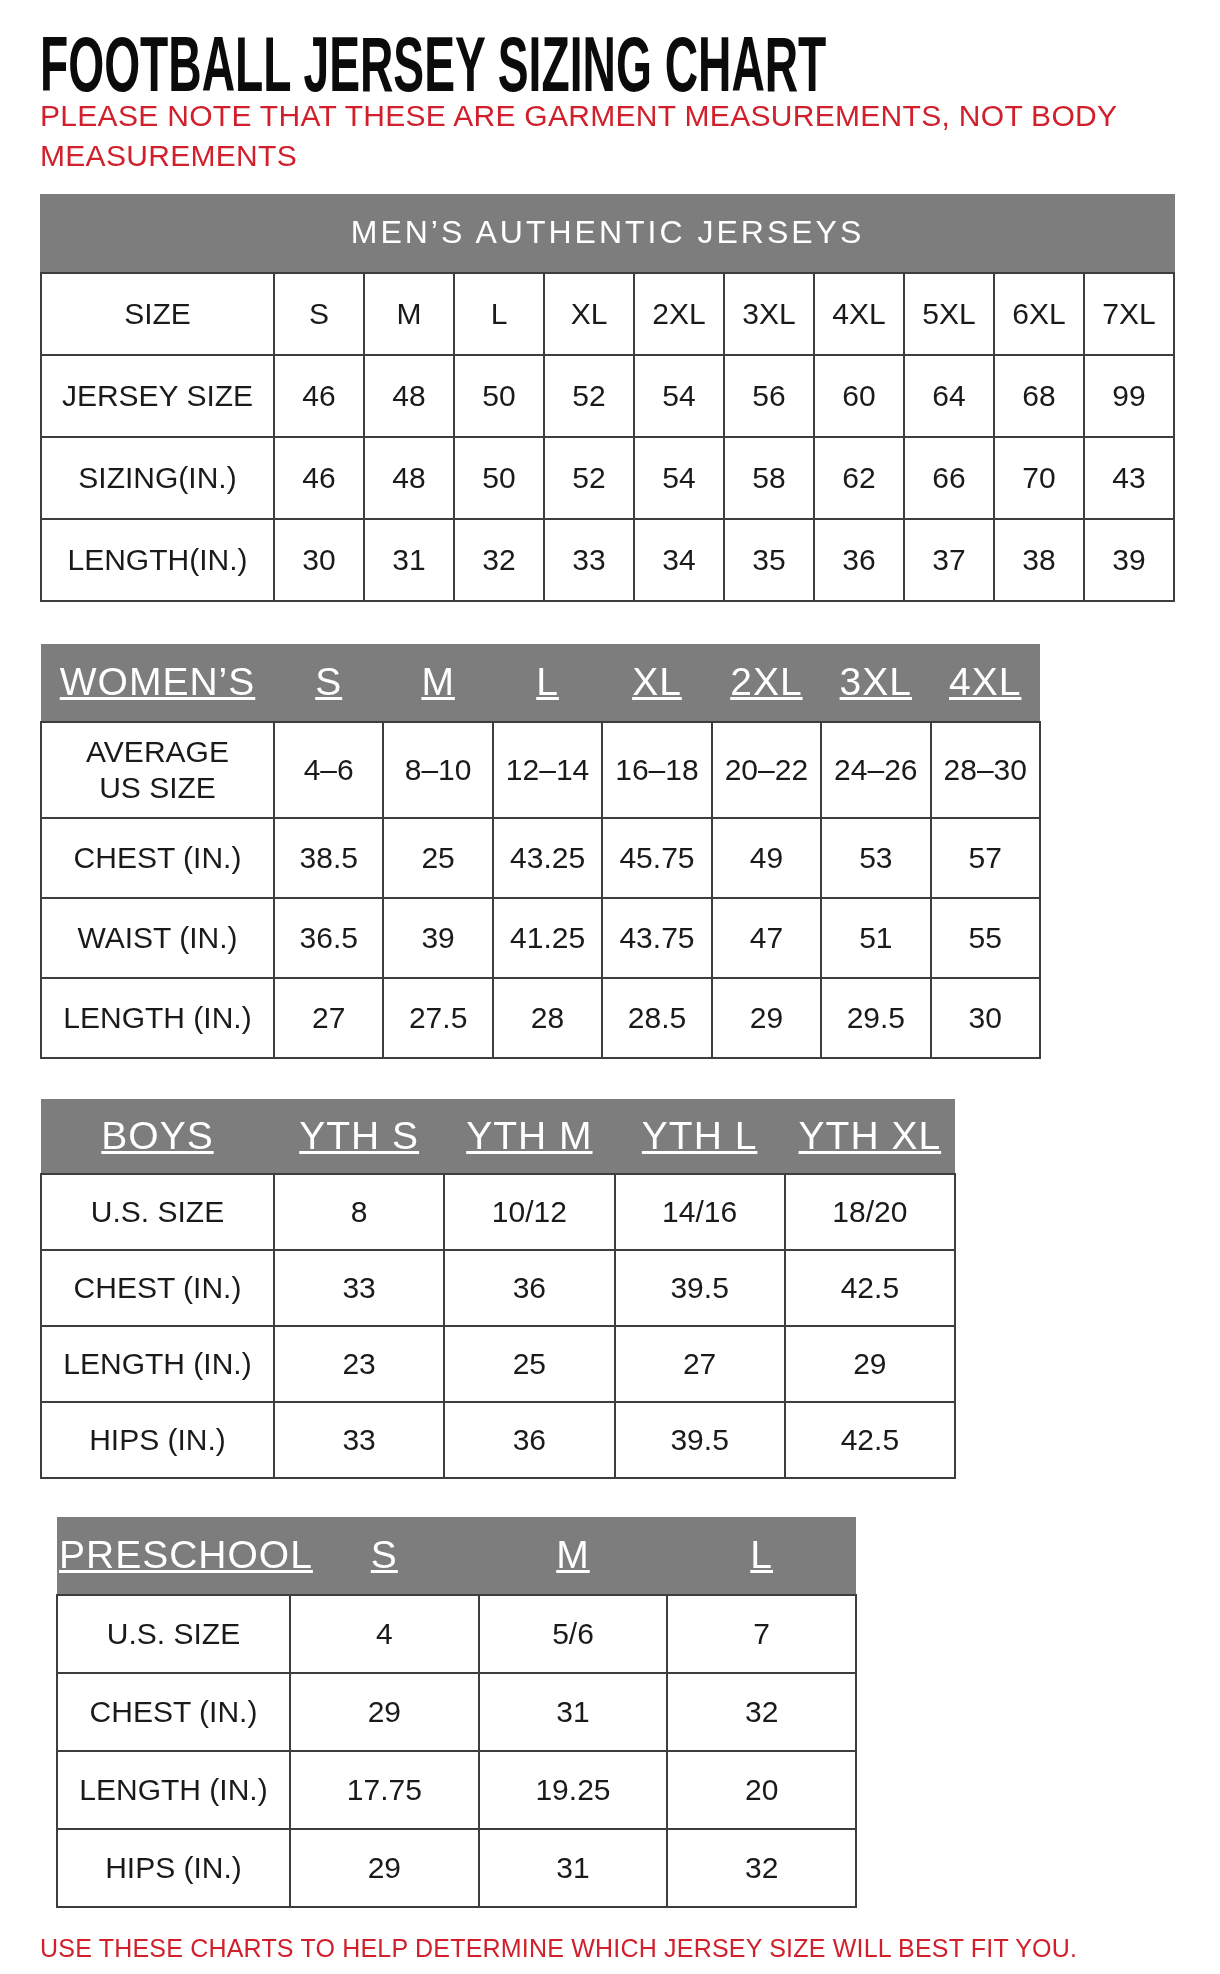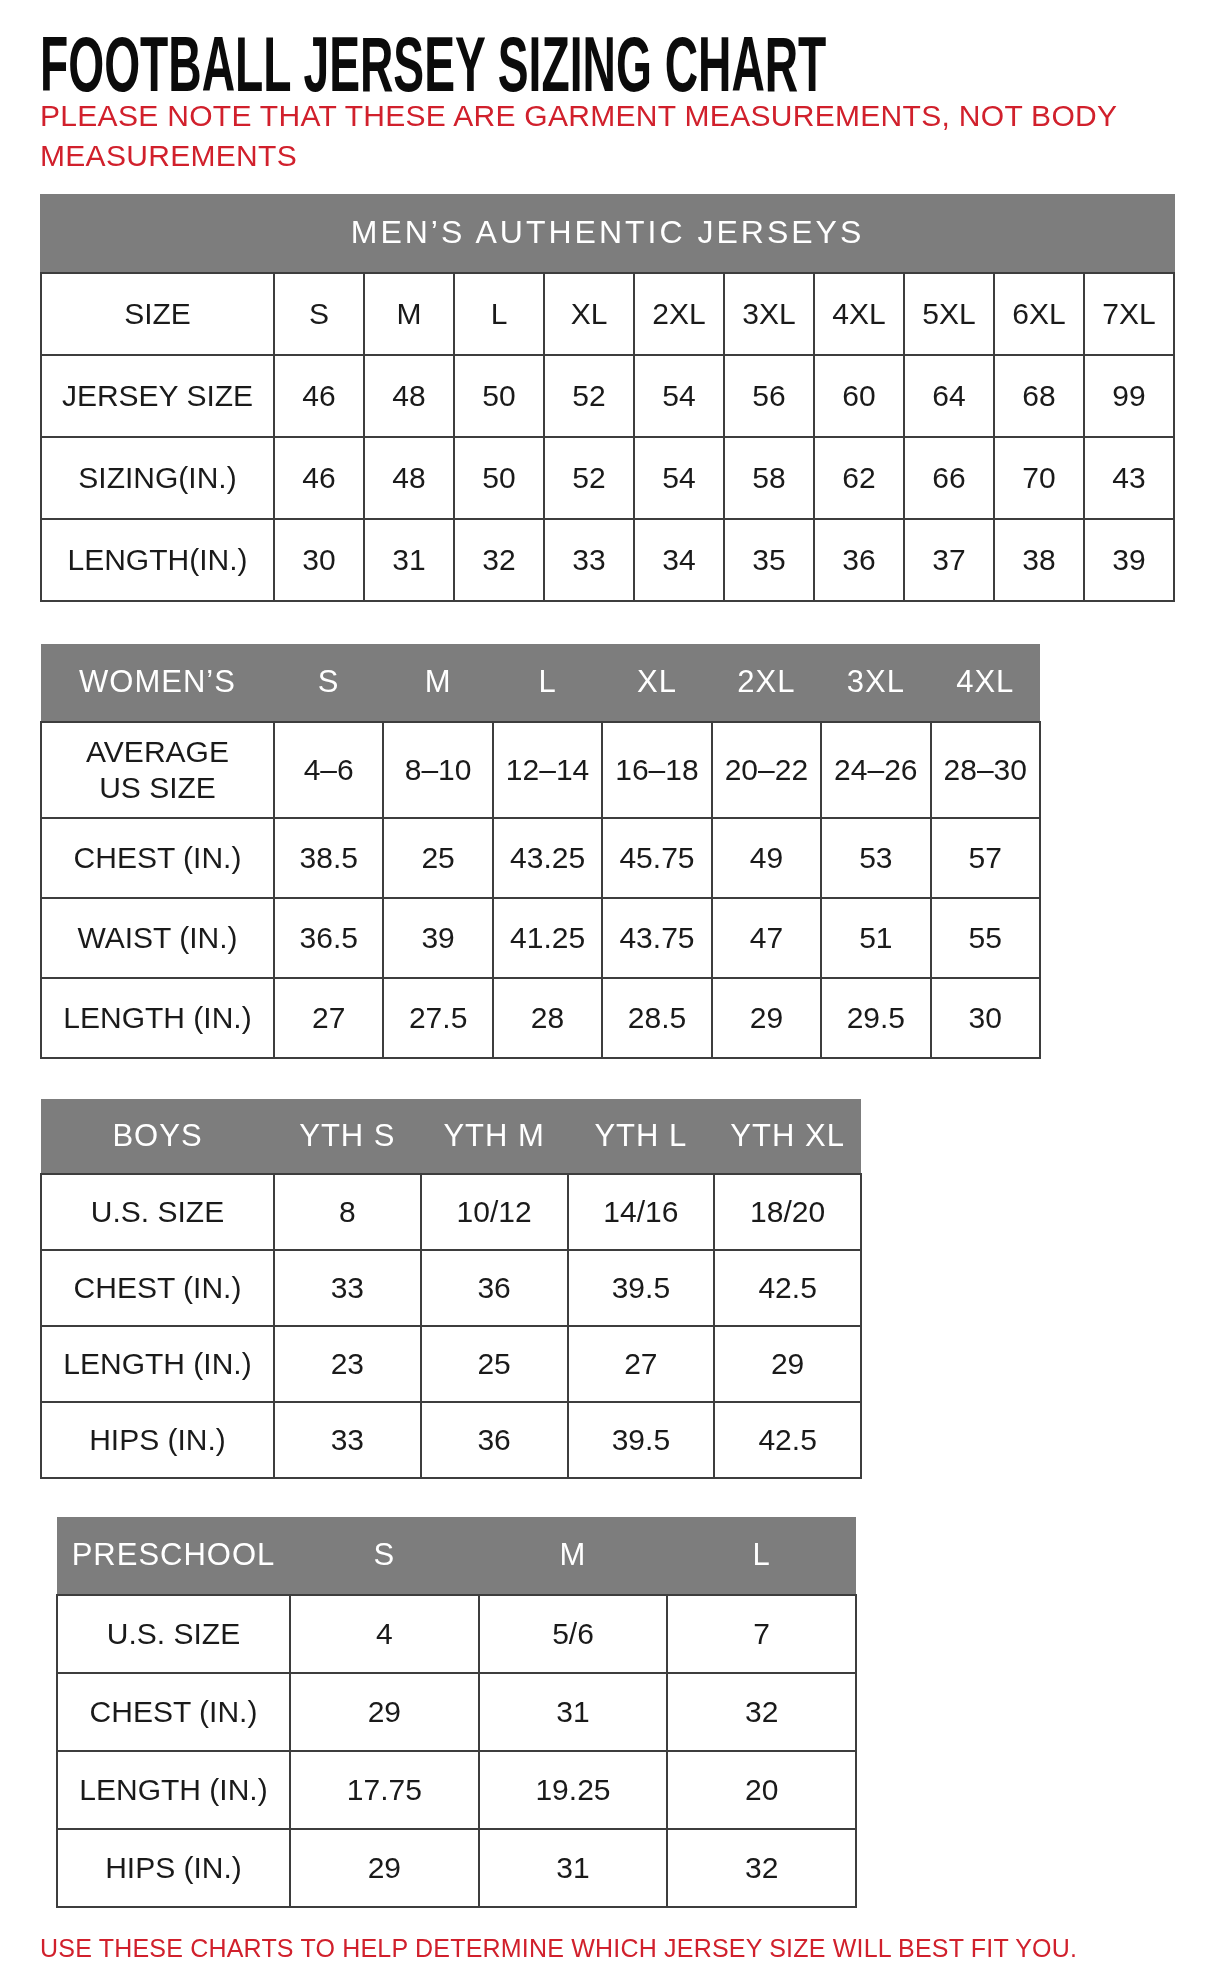--- a/index.html
+++ b/index.html
@@ -38,21 +38,21 @@
     font-size:32px;letter-spacing:3px;
   }
   table.grid{border-collapse:collapse;table-layout:fixed;width:100%;}
   .grid th,.grid td{
     border:2px solid var(--border);
     font-weight:normal;font-size:30px;text-align:center;
     color:var(--text);padding:6px 2px;vertical-align:middle;
   }
   .grid thead th{
     background:var(--header-bg);color:var(--header-text);
-    border:none;font-size:31px;letter-spacing:1px;
+    border:none;font-size:39px;letter-spacing:1px;text-decoration:underline;
   }
   .grid .row-label{white-space:pre-line;line-height:1.2;}
   
   .tb-mens tbody th,.tb-mens tbody td{height:82px;}
   .tb-womens thead th{height:78px;}
   .tb-womens tbody th,.tb-womens tbody td{height:80px;}
   .tb-womens tbody tr:first-child th,.tb-womens tbody tr:first-child td{height:96px;}
   .tb-boys thead th{height:75px;}
   .tb-boys tbody th,.tb-boys tbody td{height:76px;}
   .tb-preschool thead th{height:78px;}
@@ -203,21 +203,21 @@
               <td class="cell">27.5</td>
               <td class="cell">28</td>
               <td class="cell">28.5</td>
               <td class="cell">29</td>
               <td class="cell">29.5</td>
               <td class="cell">30</td>
             </tr>
           </tbody>
         </table>
       </div>
-      <div class="table-block tb-boys" style="width: 822px;">
+      <div class="table-block tb-boys" style="width: 916px;">
         <table class="grid">
           <colgroup>
             <col style="width: 233px;">
             <col>
             <col>
             <col>
             <col>
           </colgroup>
           <thead>
             <tr class="head-row">

